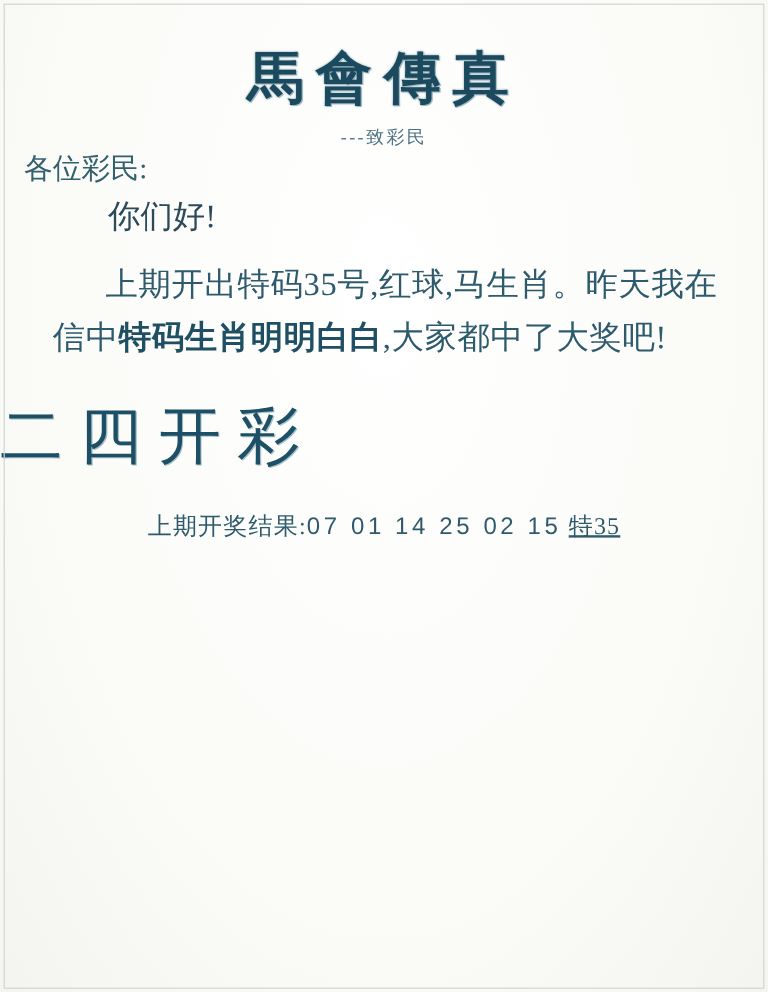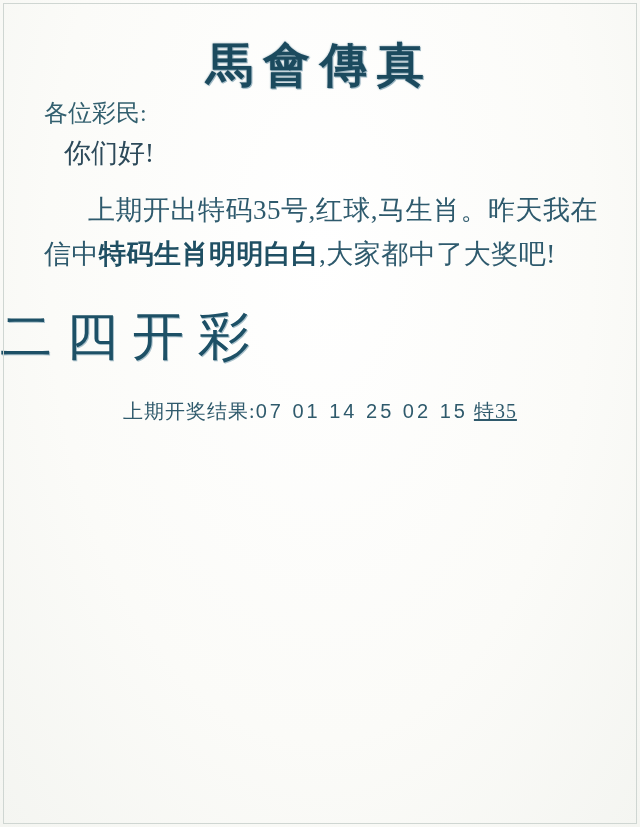--- a/index.html
+++ b/index.html
@@ -68,26 +68,26 @@
 
   
   .body-text {
     margin: 18px 24px 0 44px;
     font-size: 27px;
     line-height: 1.62;
     color: #2e5a6d;
     letter-spacing: 0.5px;
   }
   .salutation {
-    margin-left: 44px;
+    margin-left: 20px;
     font-size: 24px;
     color: #33606f;
   }
   .greeting {
-    margin-left: 64px;
+    margin-left: 90px;
     margin-top: 6px;
     font-size: 27px;
   }
   .para {
     margin-top: 6px;
     text-indent: 44px;
   }
   .para.p2 { text-indent: 44px; }
   .emph {
     font-weight: bold;
@@ -124,20 +124,21 @@
 </style>
 </head>
 <body>
 
 <div class="page">
   <div class="border-frame"></div>
 
   <div class="title">馬會傳真</div>
 
 
+  <div class="to-readers">---致彩民</div>
 
   <div class="salutation">各位彩民:</div>
   <div class="greeting">你们好!</div>
 
   <div class="body-text">
     <div class="para p1"><span>上期开出特码35号,红球,马生肖。昨天我在信中</span><span class="emph">特码生肖明明白白</span><span>,大家都中了大奖吧!</span></div>
   </div>
 
   <div class="headline">二四开彩</div>
 

